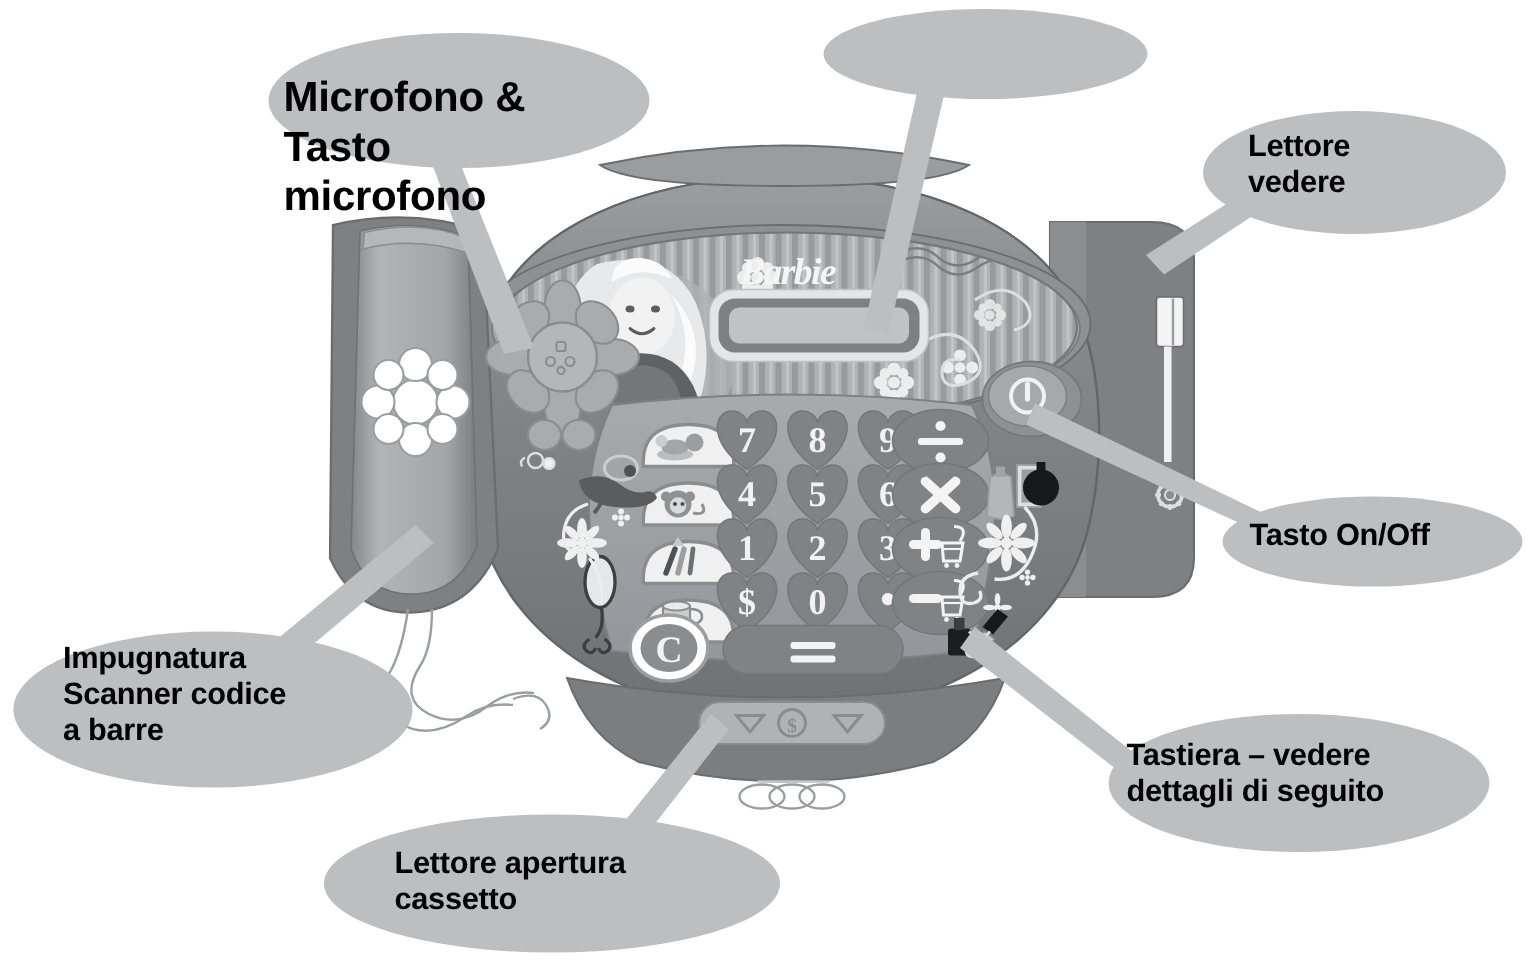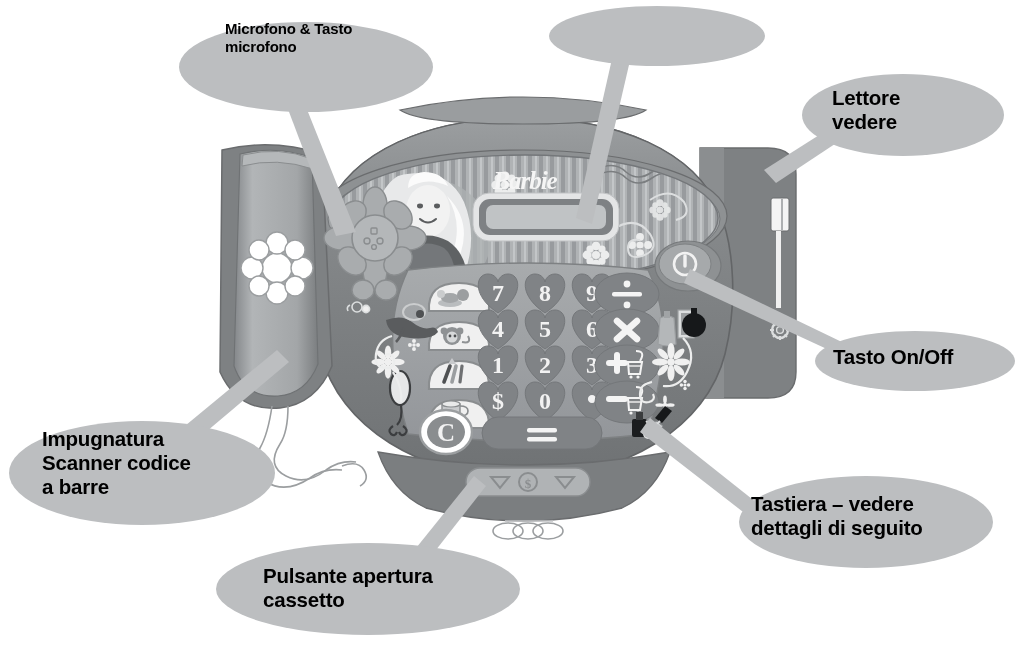--- a/index.html
+++ b/index.html
@@ -29,21 +29,21 @@
   .callout-text {
     position: absolute;
     color: #000000;
     font-weight: bold;
     font-family: "Liberation Sans", sans-serif;
     line-height: 1.18;
     letter-spacing: -0.2px;
     white-space: pre-line;
     pointer-events: auto;
   }
-  .c-mic      { left: 189px; top:  20px; width: 240px; font-size: 15px; margin-left: 36px; }
+  .c-mic      { left: 189px; top:  48px; width: 240px; font-size: 28px; }
   .c-lcd      { left: 574px; top:  21px; width: 200px; font-size: 20.5px; }
   .c-card     { left: 832px; top:  86px; width: 150px; font-size: 20.5px; }
   .c-onoff    { left: 833px; top: 345px; width: 190px; font-size: 20.5px; }
   .c-keypad   { left: 751px; top: 492px; width: 230px; font-size: 20.5px; }
   .c-scanner  { left:  42px; top: 427px; width: 230px; font-size: 20.5px; }
   .c-drawer   { left: 263px; top: 564px; width: 240px; font-size: 20.5px; }
 
   .key-label {
     font-family: "Liberation Serif", serif;
     font-weight: bold;
@@ -584,16 +584,16 @@
   <div class="callout-text c-mic">Microfono &amp; Tasto
 microfono</div>
   <div class="callout-text c-card">Lettore
 vedere</div>
   <div class="callout-text c-onoff">Tasto On/Off</div>
   <div class="callout-text c-keypad">Tastiera – vedere
 dettagli di seguito</div>
   <div class="callout-text c-scanner">Impugnatura
 Scanner codice
 a barre</div>
-  <div class="callout-text c-drawer">Pulsante apertura
+  <div class="callout-text c-drawer">Lettore apertura
 cassetto</div>
 
 </div>
 
 </body></html>

